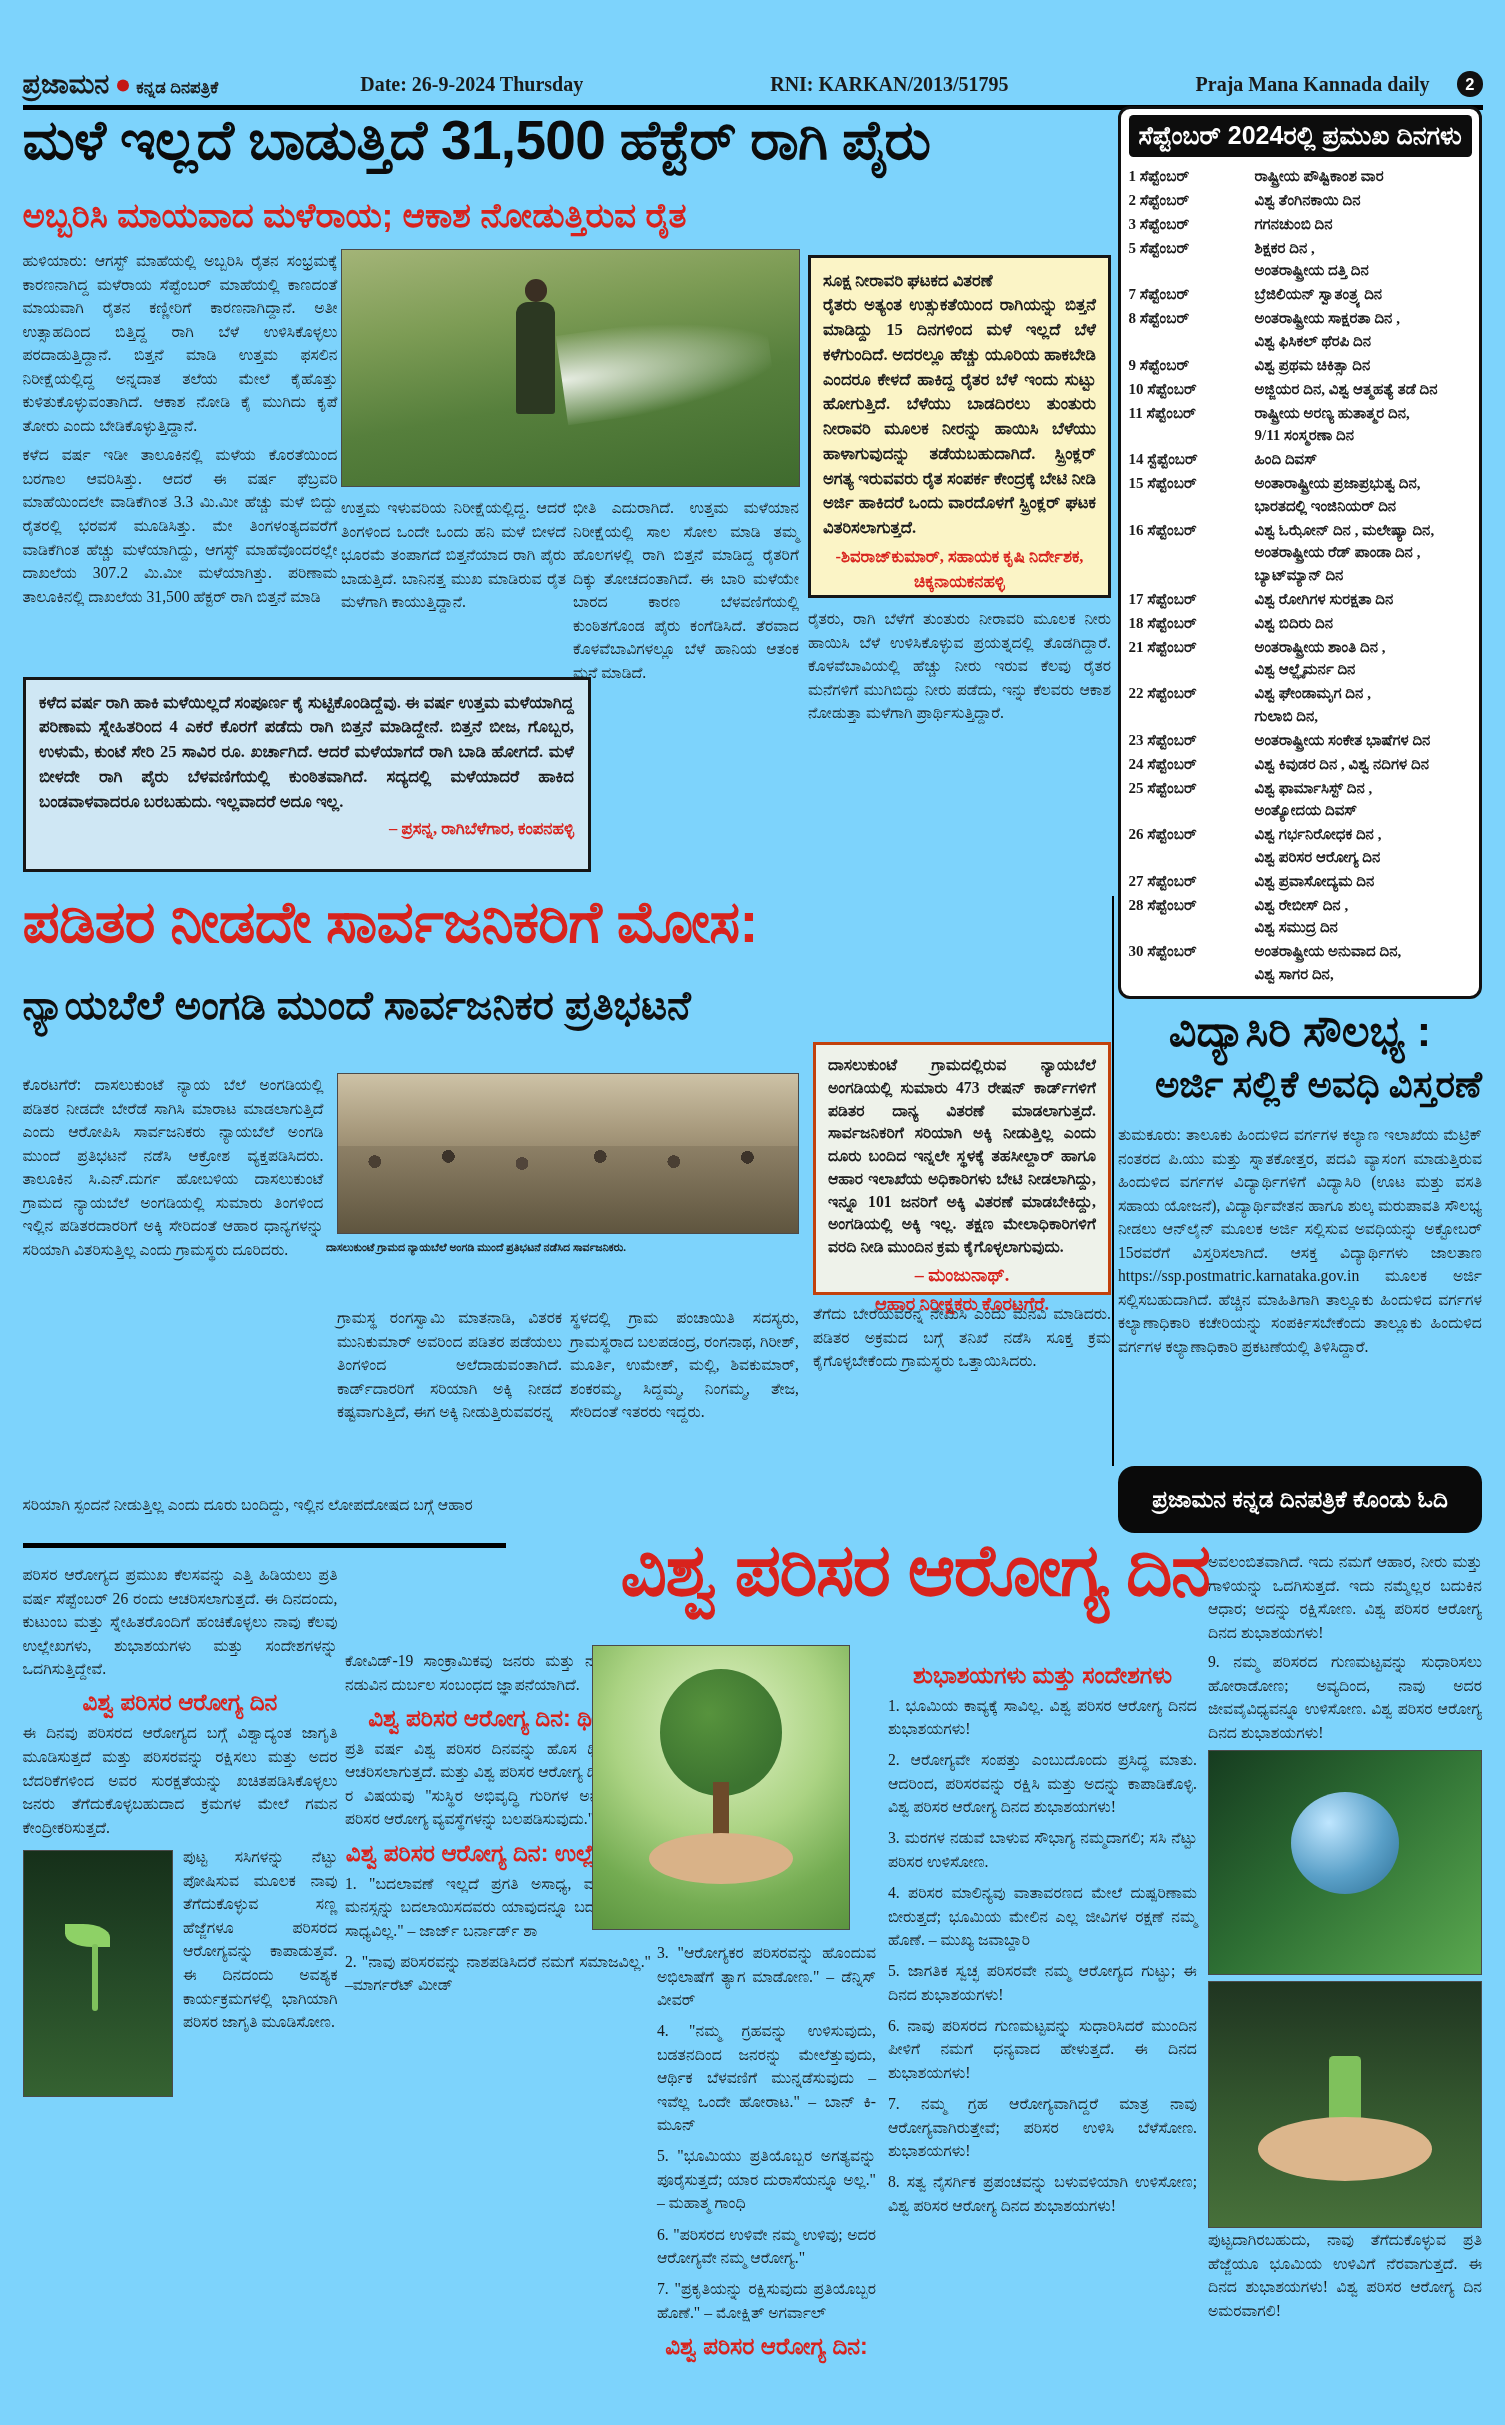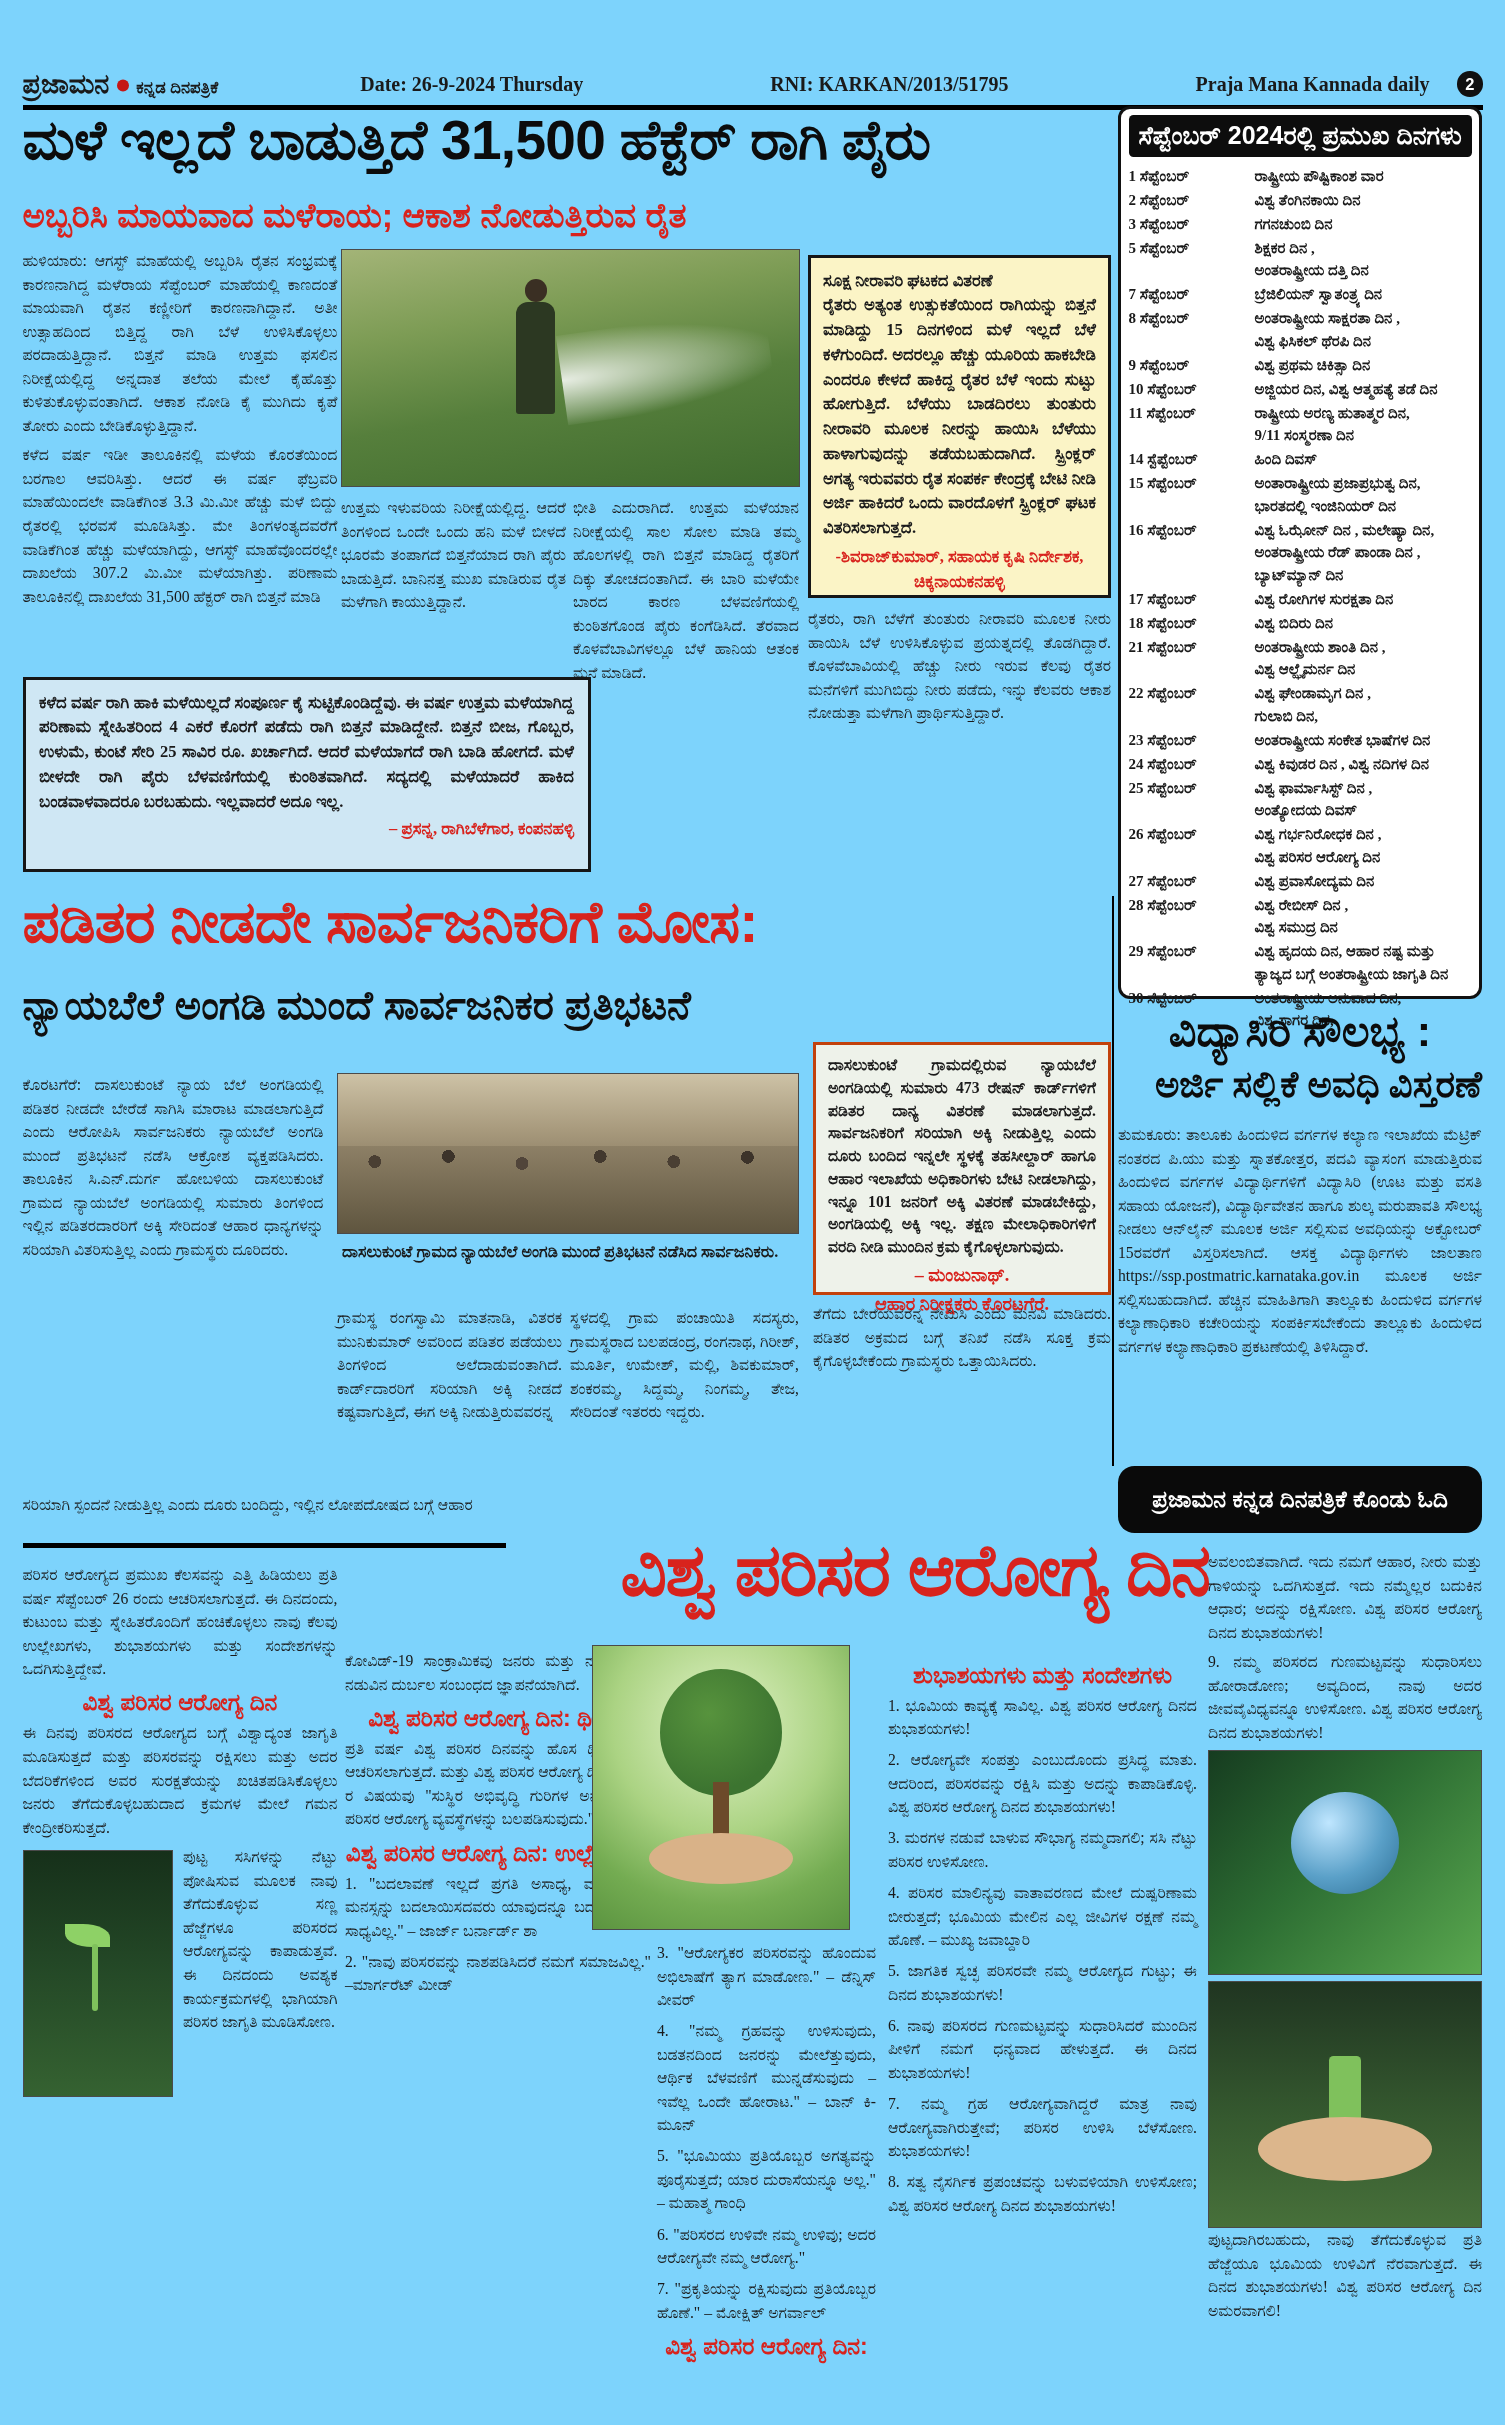--- a/index.html
+++ b/index.html
@@ -49,21 +49,21 @@
   .ybox{position:absolute;left:808px;top:255px;width:303px;height:343px;background:#fbf4c6;border:3px solid #161616;padding:10.5px 12px;font-size:16.5px;line-height:1.5;text-align:justify;font-weight:bold;}
   .ybox .by{color:#d8231d;text-align:center;margin-top:4.5px;font-weight:bold;}
   .bbox{position:absolute;left:22.5px;top:677px;width:568px;height:195px;background:#cfe7f4;border:3px solid #161616;padding:10.5px 13.5px;font-size:16.5px;line-height:1.5;text-align:justify;font-weight:bold;}
   .bbox .by{color:#d8231d;text-align:right;margin-top:3px;}
   .sbox{position:absolute;left:813px;top:1042px;width:298px;height:253px;background:#eef2ea;border:3px solid #c2410c;padding:9px 12px;font-size:15.7px;line-height:1.45;text-align:justify;font-weight:bold;}
   .sbox .by{color:#d8231d;text-align:center;margin-top:3px;font-size:18px;}
   
   .a2-head{position:absolute;left:22.5px;top:888px;width:1087px;font-family:"Liberation Sans",sans-serif;font-weight:bold;font-size:58px;color:#d8231d;letter-spacing:-0.7px;}
   .a2-sub{position:absolute;left:22.5px;top:983px;width:1079px;font-family:"Liberation Sans",sans-serif;font-weight:bold;font-size:40px;color:#101010;}
   #a2-col1{left:22.5px;top:1073px;width:301px;height:417px;}
-  #a2-caption{left:342px;top:1240px;width:462px;height:60px;font-weight:bold;font-size:16px;line-height:1.45;}
+  #a2-caption{left:326px;top:1240px;width:462px;height:60px;font-weight:bold;font-size:11px;line-height:1.45;}
   #a2-col2{left:337px;top:1306px;width:225px;height:186px;}
   #a2-col3{left:570px;top:1306px;width:229px;height:186px;}
   #a2-col4{left:813px;top:1302px;width:298px;height:187px;}
   #a2-tail{left:22.5px;top:1493px;width:480px;height:46px;}
   .rule-bl{position:absolute;left:22.5px;top:1543px;width:483px;height:4.5px;background:#000;}
   .vrule{position:absolute;left:1112px;top:896px;width:2.2px;height:570px;background:#000;}
   
   .sidebar{position:absolute;left:1118px;top:106px;width:364px;height:893px;border:3px solid #111;border-radius:12px;padding:6px 7.5px;background:#fff;}
   .sb-title{background:#0d0d0d;color:#fff;border-radius:4.5px;text-align:center;font-family:"Liberation Sans",sans-serif;font-weight:bold;font-size:25px;padding:6px 3px;margin-bottom:7.5px;}
   .sb-row{display:flex;font-size:15px;line-height:1.5;font-weight:bold;margin-bottom:1.5px;}
@@ -279,24 +279,20 @@
         <div class="sb-row">
         <div class="sb-day">27 ಸೆಪ್ಟೆಂಬರ್</div>
         <div class="sb-event">ವಿಶ್ವ ಪ್ರವಾಸೋದ್ಯಮ ದಿನ</div>
       </div>
         <div class="sb-row">
         <div class="sb-day">28 ಸೆಪ್ಟೆಂಬರ್</div>
         <div class="sb-event">ವಿಶ್ವ ರೇಬೀಸ್ ದಿನ ,
 ವಿಶ್ವ ಸಮುದ್ರ ದಿನ</div>
       </div>
         <div class="sb-row">
-        <div class="sb-day">29 ಸೆಪ್ಟೆಂಬರ್</div>
-        <div class="sb-event">ವಿಶ್ವ ಹೃದಯ ದಿನ,  ಆಹಾರ ನಷ್ಟ ಮತ್ತು ತ್ಯಾಜ್ಯದ ಬಗ್ಗೆ ಅಂತರಾಷ್ಟ್ರೀಯ ಜಾಗೃತಿ ದಿನ</div>
-      </div>
-        <div class="sb-row">
         <div class="sb-day">30 ಸೆಪ್ಟೆಂಬರ್</div>
         <div class="sb-event">ಅಂತರಾಷ್ಟ್ರೀಯ ಅನುವಾದ ದಿನ,
 ವಿಶ್ವ ಸಾಗರ ದಿನ,</div>
       </div>
       </div>
   </div>
 
   <div class="vid-h1">ವಿದ್ಯಾಸಿರಿ ಸೌಲಭ್ಯ :</div>
   <div class="vid-h2">ಅರ್ಜಿ ಸಲ್ಲಿಕೆ ಅವಧಿ ವಿಸ್ತರಣೆ</div>
   <div class="col" id="vid-body">

